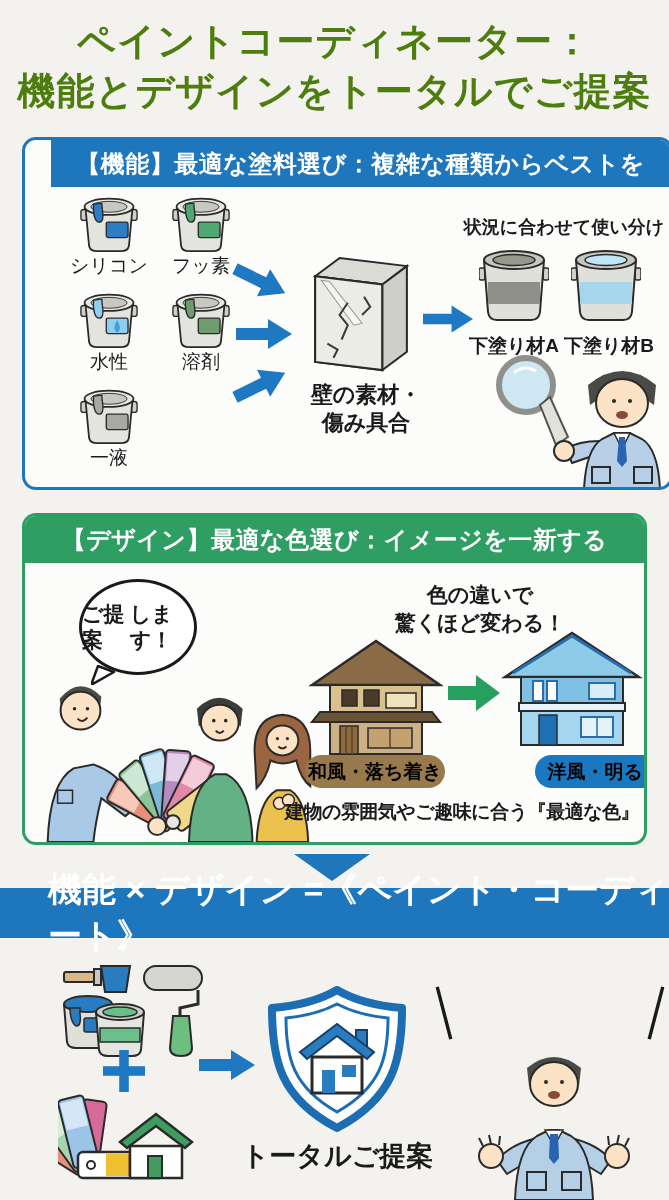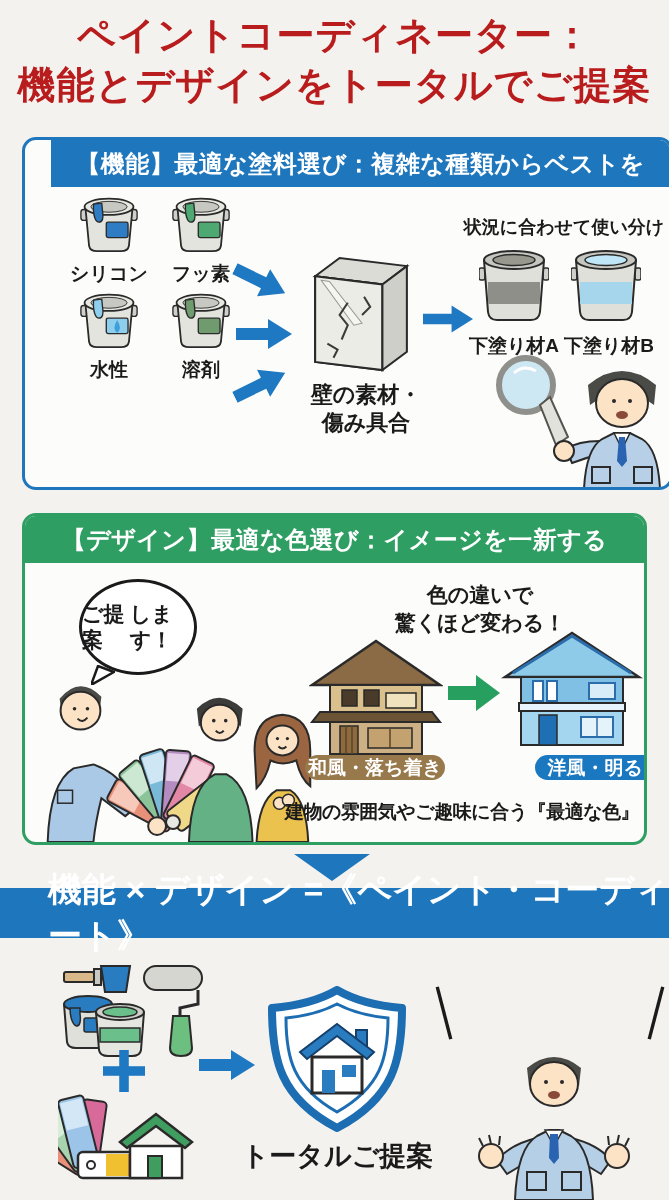--- a/index.html
+++ b/index.html
@@ -1,43 +1,43 @@
 <!DOCTYPE html>
 <html><head>
 <meta charset="utf-8">
 <style>
   html,body{margin:0;padding:0;}
   .stage{position:relative;width:669px;height:1200px;overflow:hidden;background:#f3f2ee;
     font-family:"Liberation Sans","DejaVu Sans",sans-serif;color:#1a1a1a;}
-  .main-title{position:absolute;top:10px;left:0;width:669px;text-align:center;
-    color:#b91c1c;font-weight:800;font-size:38px;line-height:50px;letter-spacing:1px;}
+  .main-title{position:absolute;top:16px;left:0;width:669px;text-align:center;
+    color:#4d7c0f;font-weight:800;font-size:38px;line-height:50px;letter-spacing:1px;}
   .card{position:absolute;left:22px;width:619px;background:#fcfcfa;border:3px solid;border-radius:14px;overflow:hidden;}
   .card-blue{top:137px;height:347px;border-color:#1e76bd;padding-left:26px;}
   .card-green{top:513px;height:326px;border-color:#2f9e63;}
   .card-header{height:47px;display:flex;align-items:center;justify-content:center;
     color:#fff;font-weight:800;font-size:24px;letter-spacing:0.5px;}
   .card-blue .card-header{background:#1e76bd;}
   .card-green .card-header{background:#2f9e63;}
   .card-body{position:relative;height:calc(100% - 47px);}
   .abs{position:absolute;}
   .lbl{font-weight:800;text-align:center;}
   
   .paint-grid{position:absolute;left:12px;top:8px;width:184px;display:grid;grid-template-columns:92px 92px;}
   .paint-cell{display:flex;flex-direction:column;align-items:center;height:96px;}
   .paint-cell svg{width:58px;height:58px;}
-  .can-label{font-size:19px;font-weight:700;margin-top:8px;}
+  .can-label{font-size:19px;font-weight:400;margin-top:0;}
   .can-ear{fill:#d0d0ca;stroke:#2a2a2a;stroke-width:1.5;}
   .can-body{fill:#e4e4de;stroke:#2a2a2a;stroke-width:2;}
   .can-lid{fill:#e8e8e2;stroke:#2a2a2a;stroke-width:2;}
   .can-lid-inner{fill:#c8c8c2;stroke:#2a2a2a;stroke-width:1;}
   
   .bubble{position:absolute;left:54px;top:16px;width:112px;height:90px;background:#fff;
     border:3px solid #1a1a1a;border-radius:50%;display:flex;flex-direction:row;
     align-items:center;justify-content:center;font-size:21px;font-weight:800;line-height:26px;z-index:3;}
-  .pill{position:absolute;height:25px;border-radius:19px;color:#ffffff;font-weight:800;font-size:19px;
+  .pill{position:absolute;height:33px;border-radius:19px;color:#000000;font-weight:800;font-size:19px;
     display:flex;align-items:center;justify-content:center;text-align:center;}
   .pill-brown{background:#97794b;}
   .pill-blue{background:#1a78c0;}
   .down-triangle{position:absolute;left:294px;top:854px;width:0;height:0;
     border-left:38px solid transparent;border-right:38px solid transparent;border-top:27px solid #1e76bd;}
   .banner{position:absolute;left:0;top:888px;width:669px;height:50px;background:#1e76bd;
     display:flex;align-items:center;justify-content:center;color:#fff;font-weight:800;font-size:34px;padding-left:48px;}
 </style>
 </head>
 <body>
@@ -104,20 +104,33 @@
               <path d="M5,14 L9,56 Q10,62 18,62 L44,62 Q52,62 53,56 L57,14" class="can-body"></path>
               <ellipse cx="31" cy="13" rx="27" ry="9" class="can-lid"></ellipse>
               <ellipse cx="31" cy="13" rx="20" ry="6" class="can-lid-inner"></ellipse>
               <path d="M14,10 C13,22 16,30 20,30 C24,30 25,25 24,19 L23,9 Z" stroke="#2a2a2a" stroke-width="1.5" fill="#6f9b6e"></path>
               <rect x="28" y="30" width="24" height="17" rx="2" stroke="#2a2a2a" stroke-width="1.5" fill="#6f9b6e"></rect>
               <path d="M40,32 Q34,42 40,46 Q46,42 40,32" fill="none"></path>
             </svg>
             <div class="can-label">溶剤</div>
           </div>
 
+          <div class="paint-cell">
+            <svg viewBox="0 0 62 64">
+              <rect x="0" y="16" width="7" height="12" rx="3" class="can-ear"></rect>
+              <rect x="55" y="16" width="7" height="12" rx="3" class="can-ear"></rect>
+              <path d="M5,14 L9,56 Q10,62 18,62 L44,62 Q52,62 53,56 L57,14" class="can-body"></path>
+              <ellipse cx="31" cy="13" rx="27" ry="9" class="can-lid"></ellipse>
+              <ellipse cx="31" cy="13" rx="20" ry="6" class="can-lid-inner"></ellipse>
+              <path d="M14,10 C13,22 16,30 20,30 C24,30 25,25 24,19 L23,9 Z" stroke="#2a2a2a" stroke-width="1.5" fill="#a9a9a3"></path>
+              <rect x="28" y="30" width="24" height="17" rx="2" stroke="#2a2a2a" stroke-width="1.5" fill="#a9a9a3"></rect>
+              <path d="M40,32 Q34,42 40,46 Q46,42 40,32" fill="none"></path>
+            </svg>
+            <div class="can-label">一液</div>
+          </div>
 
         </div>
 
       <svg class="abs" style="left:181px;top:78px;width:56px;height:32px;transform:rotate(26deg);" viewBox="0 0 56 30">
         <polygon points="0,9 32,9 32,0 56,15 32,30 32,21 0,21" fill="#1e78c2"></polygon>
       </svg>
       <svg class="abs" style="left:185px;top:132px;width:56px;height:30px;" viewBox="0 0 56 30">
         <polygon points="0,9 32,9 32,0 56,15 32,30 32,21 0,21" fill="#1e78c2"></polygon>
       </svg>
       <svg class="abs" style="left:181px;top:182px;width:56px;height:32px;transform:rotate(-26deg);" viewBox="0 0 56 30">

